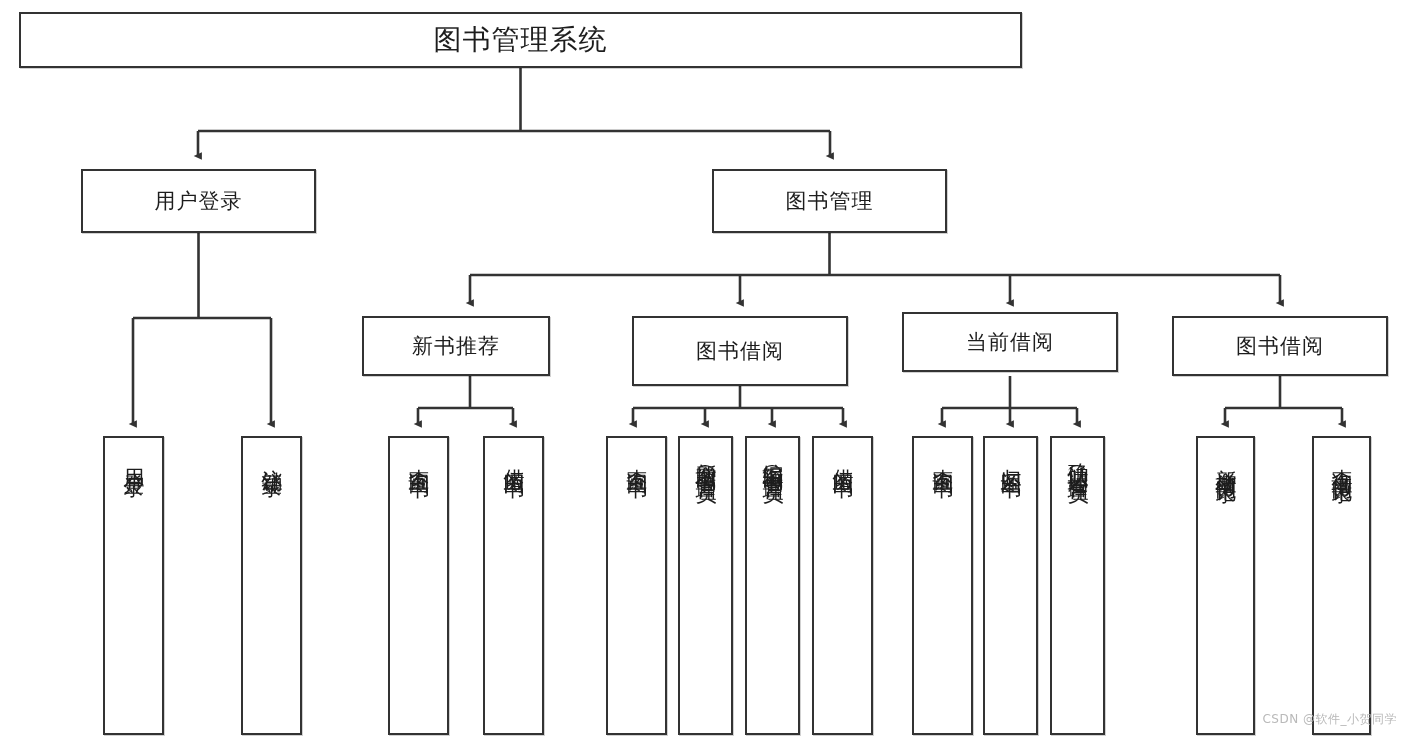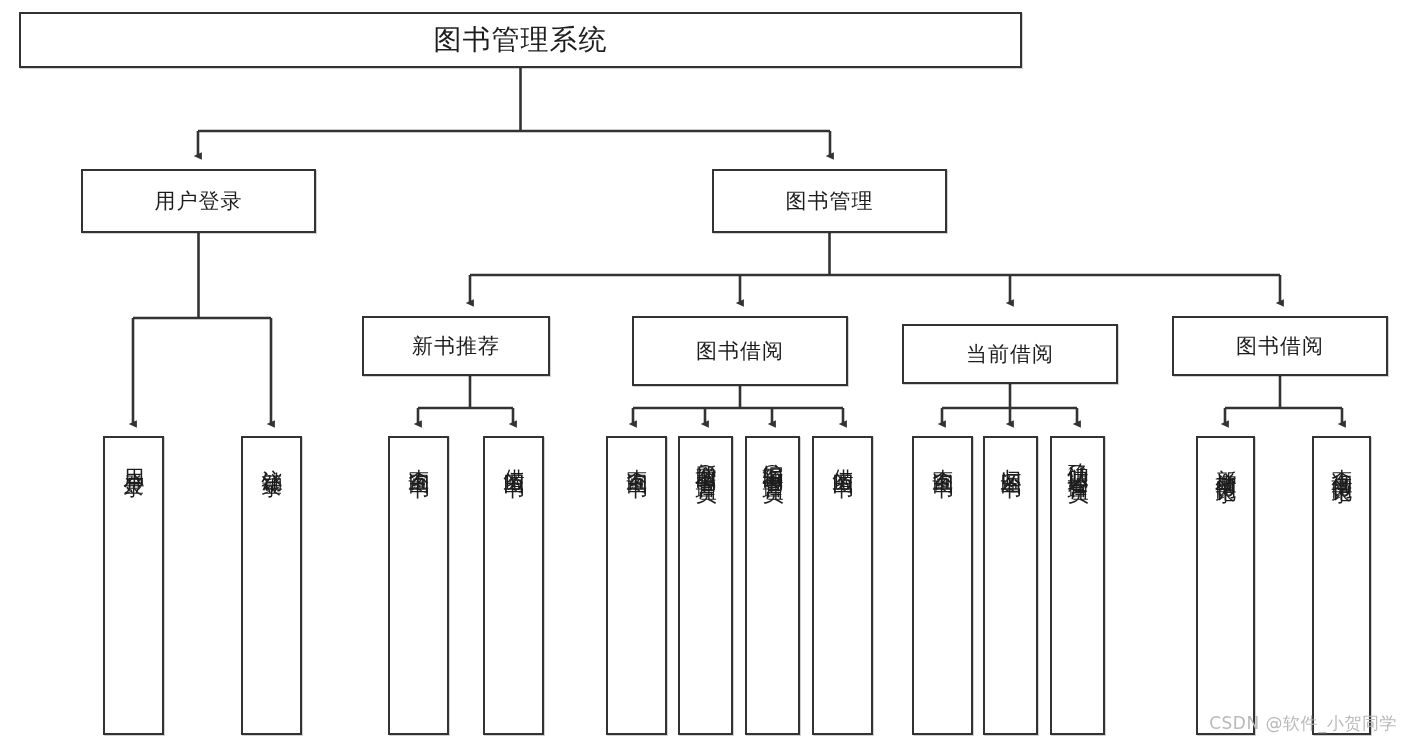--- a/index.html
+++ b/index.html
@@ -52,22 +52,22 @@
     text-orientation: upright;
     font-size: 21px;
     letter-spacing: 3px;
     line-height: 1.0;
     white-space: normal;
   }
   .node.root .label { font-size: 28px; }
   .watermark {
     position: absolute;
     right: 8px;
-    bottom: 12px;
-    font-size: 17px;
+    bottom: 19px;
+    font-size: 12px;
     color: #b9b9b9;
     letter-spacing: 0.5px;
     white-space: nowrap;
     user-select: none;
   }
 </style>
 </head>
 <body>
 
 <div id="canvas">
@@ -137,21 +137,21 @@
   <div class="node" style="left:712px; top:169px; width:235px; height:64px;">
     <span class="label">图书管理</span>
   </div>
 
   <div class="node" style="left:362px; top:316px; width:188px; height:60px;">
     <span class="label">新书推荐</span>
   </div>
   <div class="node" style="left:632px; top:316px; width:216px; height:70px;">
     <span class="label">图书借阅</span>
   </div>
-  <div class="node" style="left:902px; top:324px; width:216px; height:60px;">
+  <div class="node" style="left:902px; top:312px; width:216px; height:60px;">
     <span class="label">当前借阅</span>
   </div>
   <div class="node" style="left:1172px; top:316px; width:216px; height:60px;">
     <span class="label">图书借阅</span>
   </div>
 
   <div class="node vertical" style="left:103px; top:436px; width:61px; height:299px;">
     <span class="label">用户登录</span>
   </div>
   <div class="node vertical" style="left:241px; top:436px; width:61px; height:299px;">

